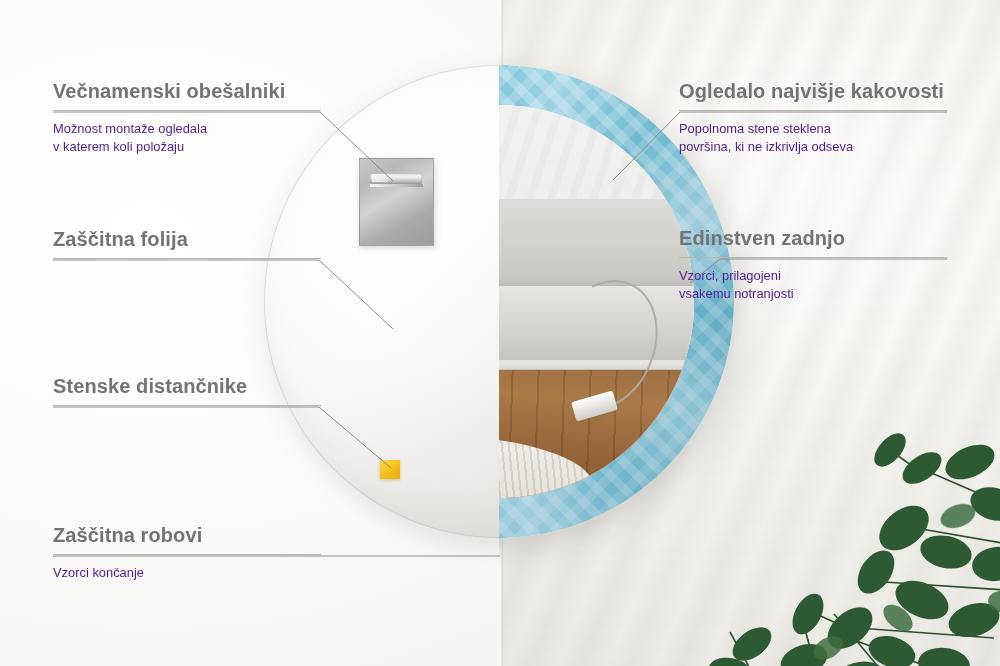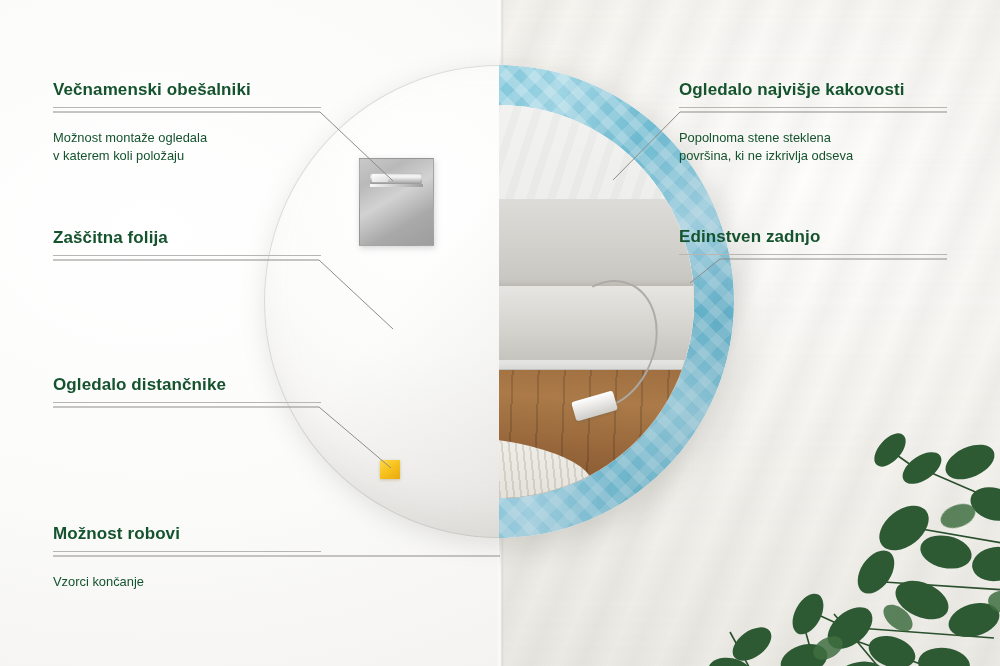--- a/index.html
+++ b/index.html
@@ -201,28 +201,28 @@
     border-radius:3px; transform:rotate(-16deg);
     box-shadow:0 1px 3px rgba(90,88,84,.35);
   }
 
   
   .plant { position:absolute; right:-8px; bottom:-10px; width:300px; height:300px; }
 
   
   .callout { position:absolute; }
   .callout h3 {
-    font-size:17px; font-weight:bold; color:#14532d; letter-spacing:.1px;
+    font-size:20px; font-weight:bold; color:#737373; letter-spacing:.1px;
     white-space:nowrap;
   }
   .callout .rule {
     height:1px; background:#b8b6b2; margin-top:7px;
   }
   .callout p {
-    font-size:12.9px; color:#14532d; line-height:17.5px; margin-top:21px;
+    font-size:12.9px; color:#4c1d95; line-height:17.5px; margin-top:9px;
     white-space:pre-line; font-weight:400;
   }
   .callout.right { text-align:left; }
 
   .leader { position:absolute; left:0; top:0; width:1000px; height:666px; pointer-events:none; }
 </style>
 </head>
 <body>
 
 <div id="stage">
@@ -328,35 +328,37 @@
     <p>Možnost montaže ogledala
 v katerem koli položaju</p>
   </div>
 
   <div class="callout" style="left:53px; top:228px; width:268px;">
     <h3>Zaščitna folija</h3>
     <div class="rule"></div>
   </div>
 
   <div class="callout" style="left:53px; top:375px; width:268px;">
-    <h3>Ogledalo distančnike</h3>
+    <h3>Stenske distančnike</h3>
     <div class="rule"></div>
   </div>
 
   <div class="callout" style="left:53px; top:524px; width:268px;">
-    <h3>Možnost robovi</h3>
+    <h3>Zaščitna robovi</h3>
     <div class="rule"></div>
     <p>Vzorci končanje</p>
   </div>
 
   <div class="callout right" style="left:679px; top:80px; width:268px;">
     <h3>Ogledalo najvišje kakovosti</h3>
     <div class="rule"></div>
     <p>Popolnoma stene steklena
 površina, ki ne izkrivlja odseva</p>
   </div>
 
   <div class="callout right" style="left:679px; top:227px; width:268px;">
     <h3>Edinstven zadnjo</h3>
     <div class="rule"></div>
+    <p>Vzorci, prilagojeni
+vsakemu notranjosti</p>
   </div>
 
 </div>
 
 </body></html>

